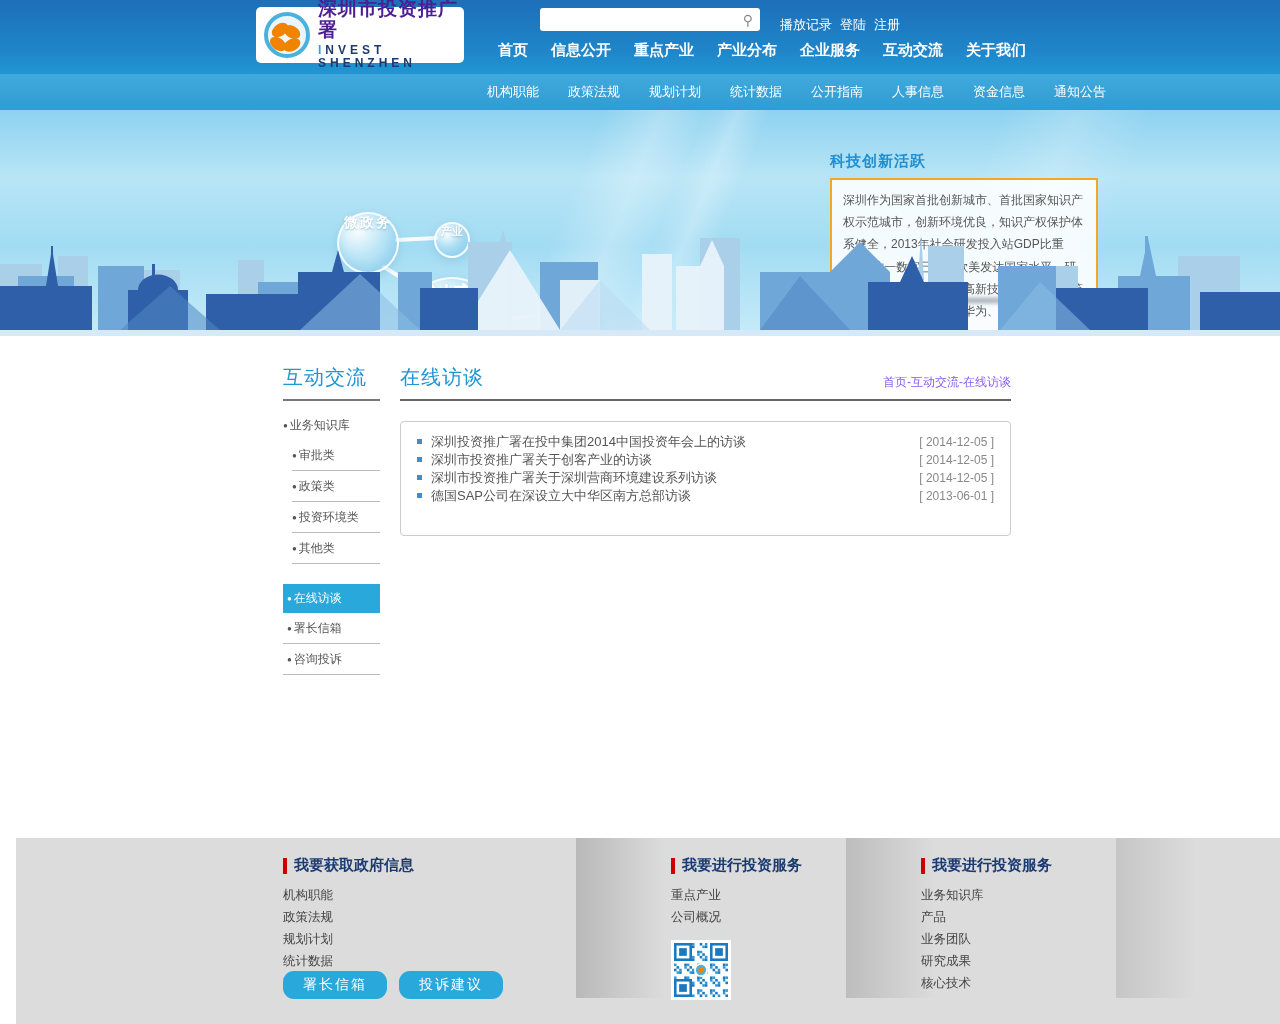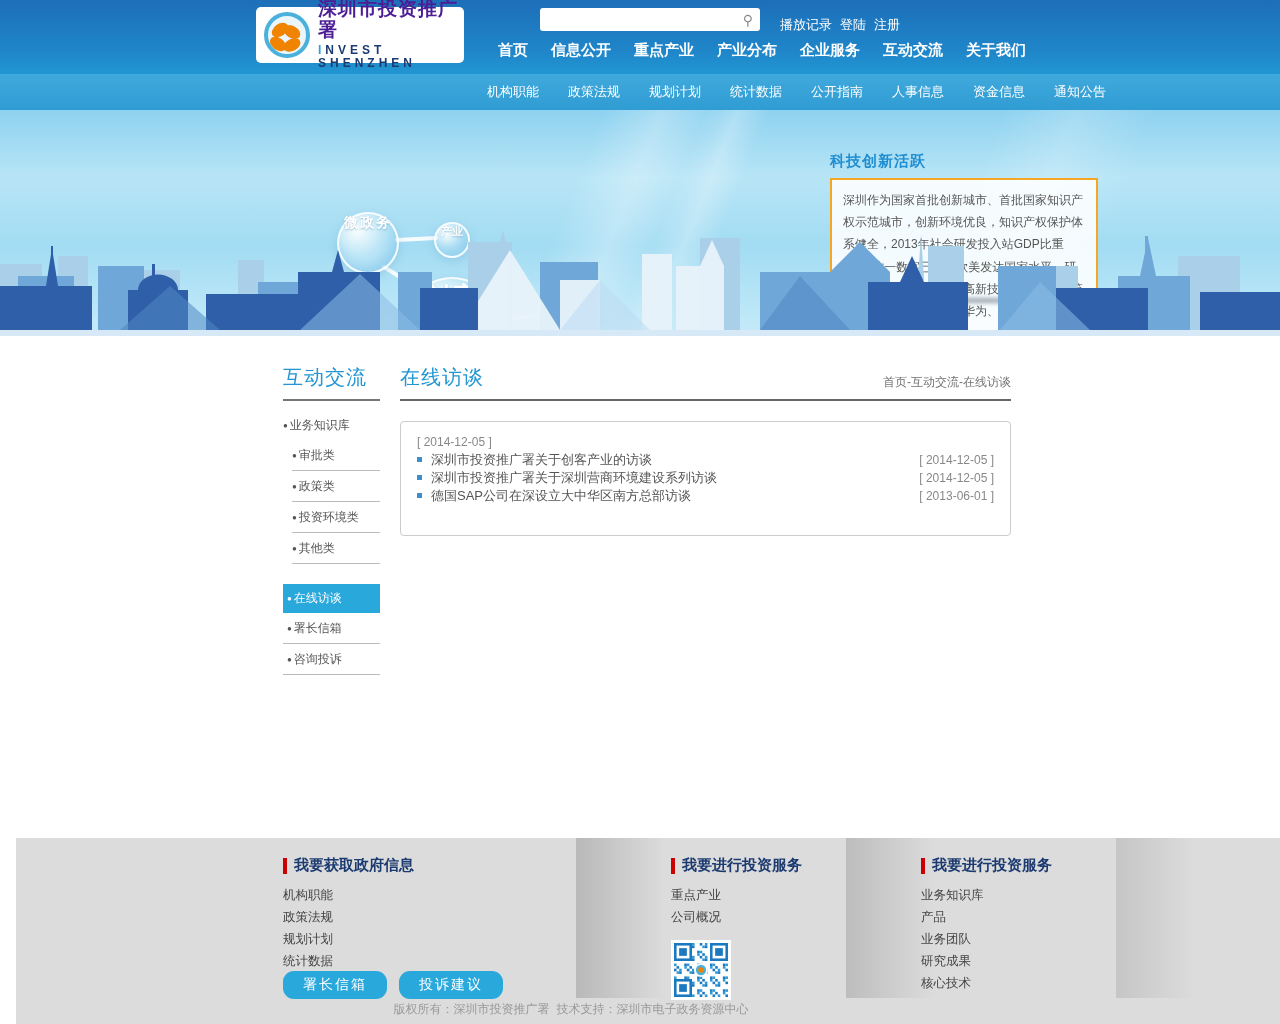--- a/index.html
+++ b/index.html
@@ -83,21 +83,21 @@
   .side-sub { margin-left:9px; padding:7px 0 6px 0; border-bottom:1px solid #bbb; cursor:pointer; }
   .side-gap { height:20px; }
   .side-active { background:#29a8dc; color:#fff; padding:6px 0 6px 4px; cursor:pointer; }
   .side-bottom { padding:7px 0 6px 4px; border-bottom:1px solid #bbb; cursor:pointer; }
   .dot { font-size:8px; vertical-align:1px; margin-right:2px; }
 
   .main { position:absolute; left:400px; top:28px; width:611px; }
   .main-head { display:flex; justify-content:space-between; align-items:flex-end;
                border-bottom:2px solid #666; padding-bottom:8px; }
   .main-title { color:#2196d3; font-size:20px; letter-spacing:1px; }
-  .breadcrumb { font-size:12px; color:#737373; cursor:pointer; }
+  .breadcrumb { font-size:12px; color:#8b5cf6; cursor:pointer; }
   .list-box { margin-top:20px; border:1px solid #ccc; border-radius:4px; padding:11px 16px 14px 16px; min-height:115px; }
   .row { display:flex; justify-content:space-between; align-items:center; height:18px; }
   .row-title { font-size:13px; color:#555; cursor:pointer; white-space:nowrap; }
   .sq { display:inline-block; width:5px; height:5px; background:#3a8fd0; margin-right:9px; vertical-align:2px; }
   .row-date { font-size:12px; color:#888; }
 
   
   .footer { position:absolute; top:838px; left:16px; width:1280px; height:186px; background:#dcdcdc;font-family:Liberation Mono, monospace; }
   .fold { position:absolute; top:0; height:160px; }
   .fold1 { left:560px; width:90px; background:linear-gradient(90deg,rgba(0,0,0,.16),transparent); }
@@ -294,20 +294,21 @@
       </div>
     </aside>
 
     <section class="main">
       <div class="main-head">
         <div class="main-title">在线访谈</div>
         <div class="breadcrumb">首页-互动交流-在线访谈</div>
       </div>
       <div class="list-box">
         <div class="row">
+          <span class="row-title"><span class="sq"></span><span>深圳投资推广署在投中集团2014中国投资年会上的访谈</span></span>
           <span class="row-date">[ 2014-12-05 ]</span>
         </div>
         <div class="row">
           <span class="row-title"><span class="sq"></span><span>深圳市投资推广署关于创客产业的访谈</span></span>
           <span class="row-date">[ 2014-12-05 ]</span>
         </div>
         <div class="row">
           <span class="row-title"><span class="sq"></span><span>深圳市投资推广署关于深圳营商环境建设系列访谈</span></span>
           <span class="row-date">[ 2014-12-05 ]</span>
         </div>
@@ -463,15 +464,14 @@
       <a>业务团队</a>
       <a>研究成果</a>
       <a>核心技术</a>
     </div>
 
     <div class="fbtns">
       <button class="fbtn">署长信箱</button>
       <button class="fbtn">投诉建议</button>
     </div>
 
-    <div class="copyright">版权所有：深圳市投资推广署 技术支持：深圳市电子政务资源中心</div>
   </div>
 </div>
 
 </body></html>

